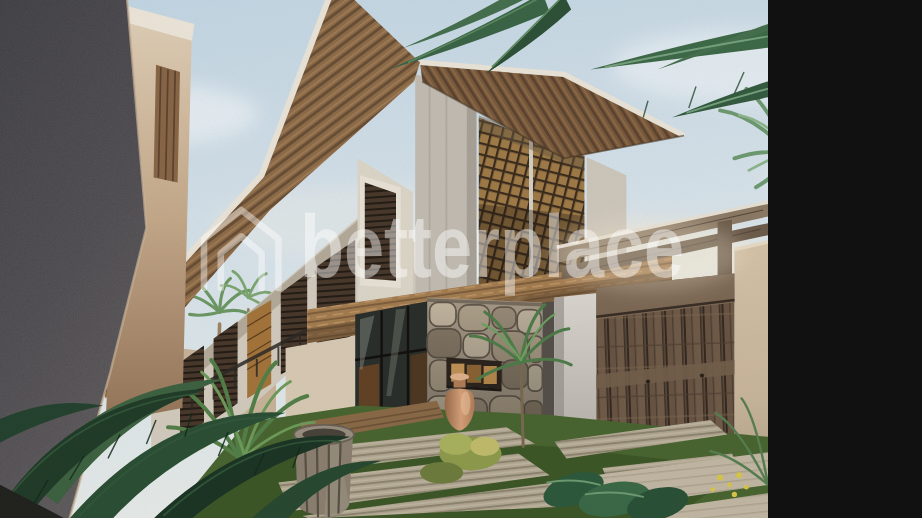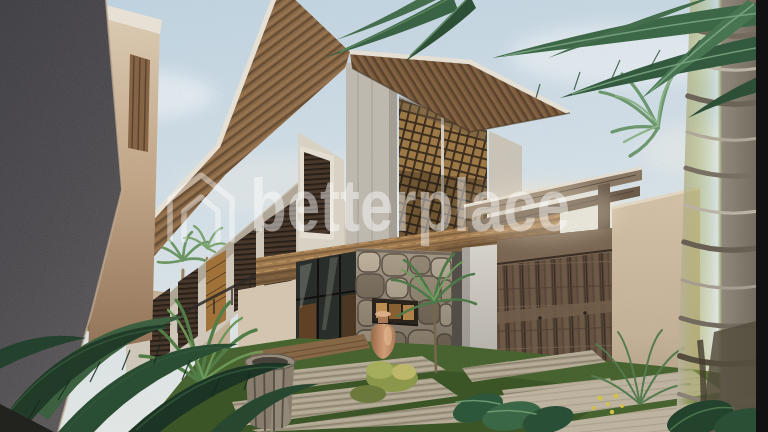--- a/index.html
+++ b/index.html
@@ -1,16 +1,16 @@
 <!DOCTYPE html>
 <html><head>
 <meta charset="utf-8">
 <style>
   html,body{margin:0;padding:0;background:#111;}
-  #stage{position:relative;width:756px;height:432px;overflow:hidden;
+  #stage{position:relative;width:640px;height:432px;overflow:hidden;
          font-family:"Liberation Sans",sans-serif;}
   #stage svg{position:absolute;inset:0;display:block;}
   .wm-text{font-family:"Liberation Sans",sans-serif;font-weight:bold;}
 </style>
 </head>
 <body>
 
 <div id="stage">
 <svg viewBox="0 0 768 432" width="768" height="432">
   <defs>

